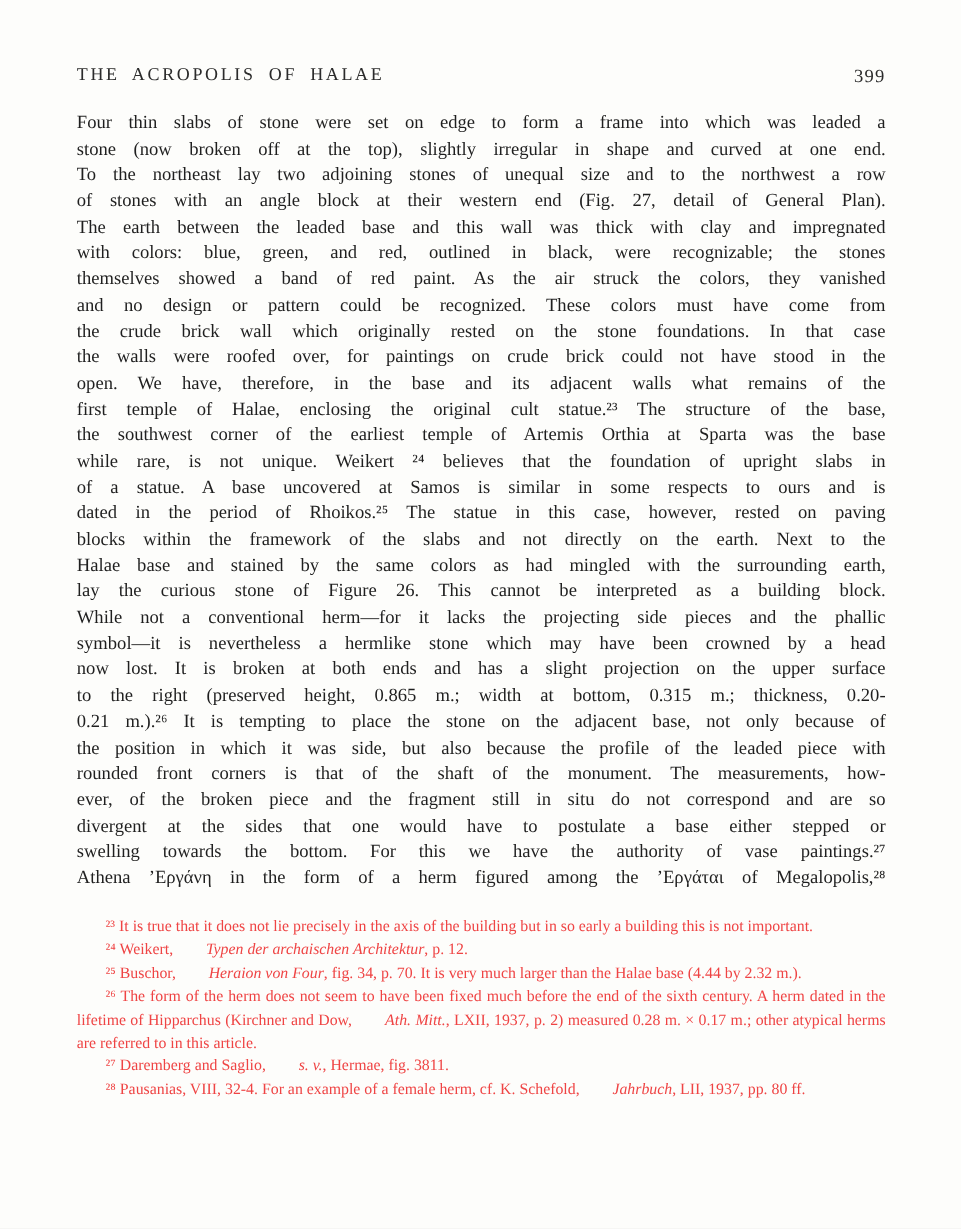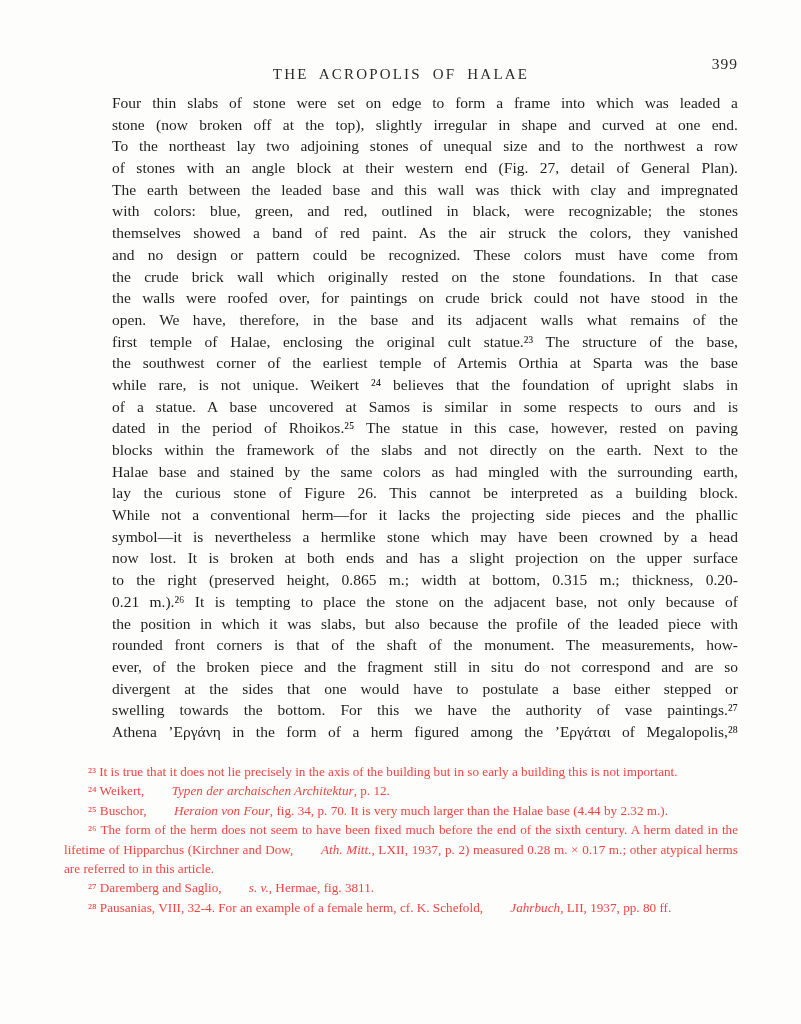--- a/index.html
+++ b/index.html
@@ -13,26 +13,24 @@
     overflow: hidden;
   }
   .header {
     position: absolute;
     top: 55px;
     left: 64px;
     width: 674px;
     height: 22px;
   }
   .running-title {
-    text-align: center;
     font-size: 15px;
     letter-spacing: 2.2px;
     word-spacing: 5px;
     color: #2b2b2b;
-    margin-top: 11px;
   }
   .page-number {
     position: absolute;
     right: 0;
     top: 0;
     font-size: 15.5px;
     letter-spacing: 1px;
     color: #2b2b2b;
   }
   .body-text {
@@ -42,21 +40,20 @@
     width: 674px;
     font-size: 15.5px;
     color: #1f1f1f;
   }
   .line {
     height: 21.7px;
     line-height: 21.7px;
     text-align: justify;
     text-align-last: justify;
     white-space: normal;
-    margin-left: 48px;
   }
   .footnotes {
     position: absolute;
     top: 762px;
     left: 64px;
     width: 674px;
     font-size: 13.2px;
     color: #ef4444;
   }
   .footnote {
@@ -94,21 +91,21 @@
       <div class="line">of a statue. A base uncovered at Samos is similar in some respects to ours and is</div>
       <div class="line">dated in the period of Rhoikos.²⁵ The statue in this case, however, rested on paving</div>
       <div class="line">blocks within the framework of the slabs and not directly on the earth. Next to the</div>
       <div class="line">Halae base and stained by the same colors as had mingled with the surrounding earth,</div>
       <div class="line">lay the curious stone of Figure 26. This cannot be interpreted as a building block.</div>
       <div class="line">While not a conventional herm—for it lacks the projecting side pieces and the phallic</div>
       <div class="line">symbol—it is nevertheless a hermlike stone which may have been crowned by a head</div>
       <div class="line">now lost. It is broken at both ends and has a slight projection on the upper surface</div>
       <div class="line">to the right (preserved height, 0.865 m.; width at bottom, 0.315 m.; thickness, 0.20-</div>
       <div class="line">0.21 m.).²⁶ It is tempting to place the stone on the adjacent base, not only because of</div>
-      <div class="line">the position in which it was slabs, but also because the profile of the leaded piece with</div>
+      <div class="line">the position in which it was side, but also because the profile of the leaded piece with</div>
       <div class="line">rounded front corners is that of the shaft of the monument. The measurements, how-</div>
       <div class="line">ever, of the broken piece and the fragment still in situ do not correspond and are so</div>
       <div class="line">divergent at the sides that one would have to postulate a base either stepped or</div>
       <div class="line">swelling towards the bottom. For this we have the authority of vase paintings.²⁷</div>
       <div class="line">Athena ’Εργάνη in the form of a herm figured among the ’Εργάται of Megalopolis,²⁸</div>
     </div>
 
   <div class="footnotes">
       <p class="footnote"><span>²³ It is true that it does not lie precisely in the axis of the building but in so early a building this is not important.</span></p>
       <p class="footnote"><span>²⁴ Weikert, </span><i>Typen der archaischen Architektur</i><span>, p. 12.</span></p>

